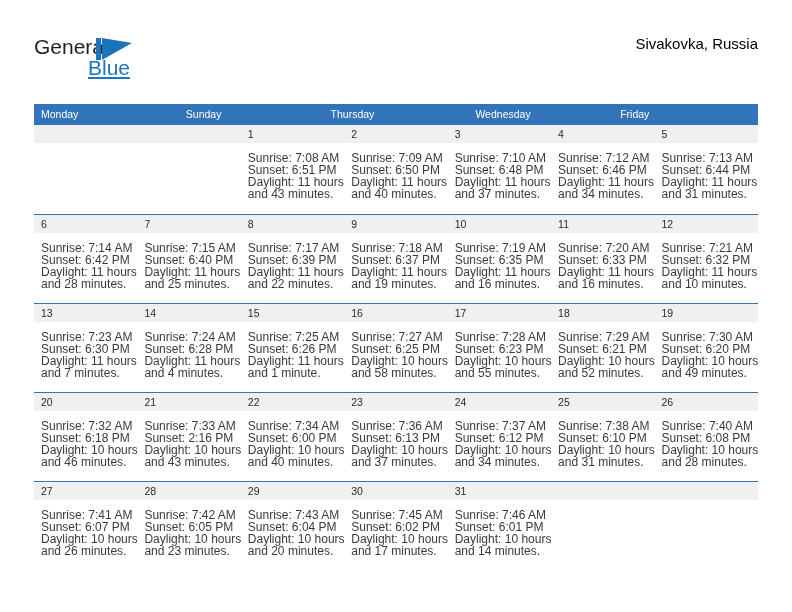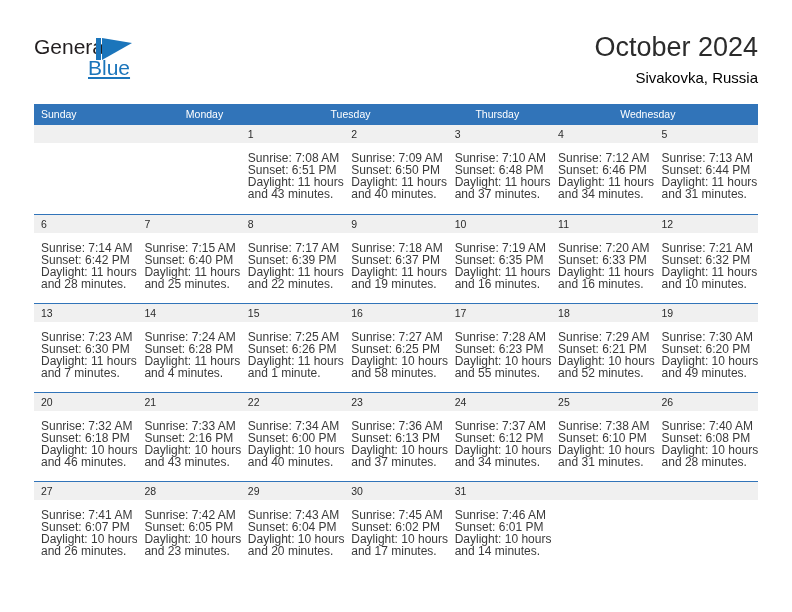--- a/index.html
+++ b/index.html
@@ -138,33 +138,32 @@
   <div class="header">
 
     <div class="logo">
       <span class="logo-general">General</span>
       <span class="logo-bar"></span>
       <span class="logo-tri"></span>
       <span class="logo-blue">Blue</span>
     </div>
 
     <div class="title-block">
-      <div class="cal-title">October 2024</div>
       <div class="cal-sub">Sivakovka, Russia</div>
     </div>
 
   </div>
 
   <div class="calendar">
     <div class="cal-head">
+      <div class="hcell">Monday</div>
       <div class="hcell">Sunday</div>
-      <div class="hcell">Monday</div>
-      <div class="hcell">Tuesday</div>
       <div class="hcell">Thursday</div>
       <div class="hcell">Wednesday</div>
+      <div class="hcell">Friday</div>
     </div>
     <div id="weeks-container">
         <div class="week first">
           <div class="daycell empty">
             <div class="datebar"></div>
             <div class="info"></div>
           </div>
           <div class="daycell empty">
             <div class="datebar"></div>
             <div class="info"></div>

